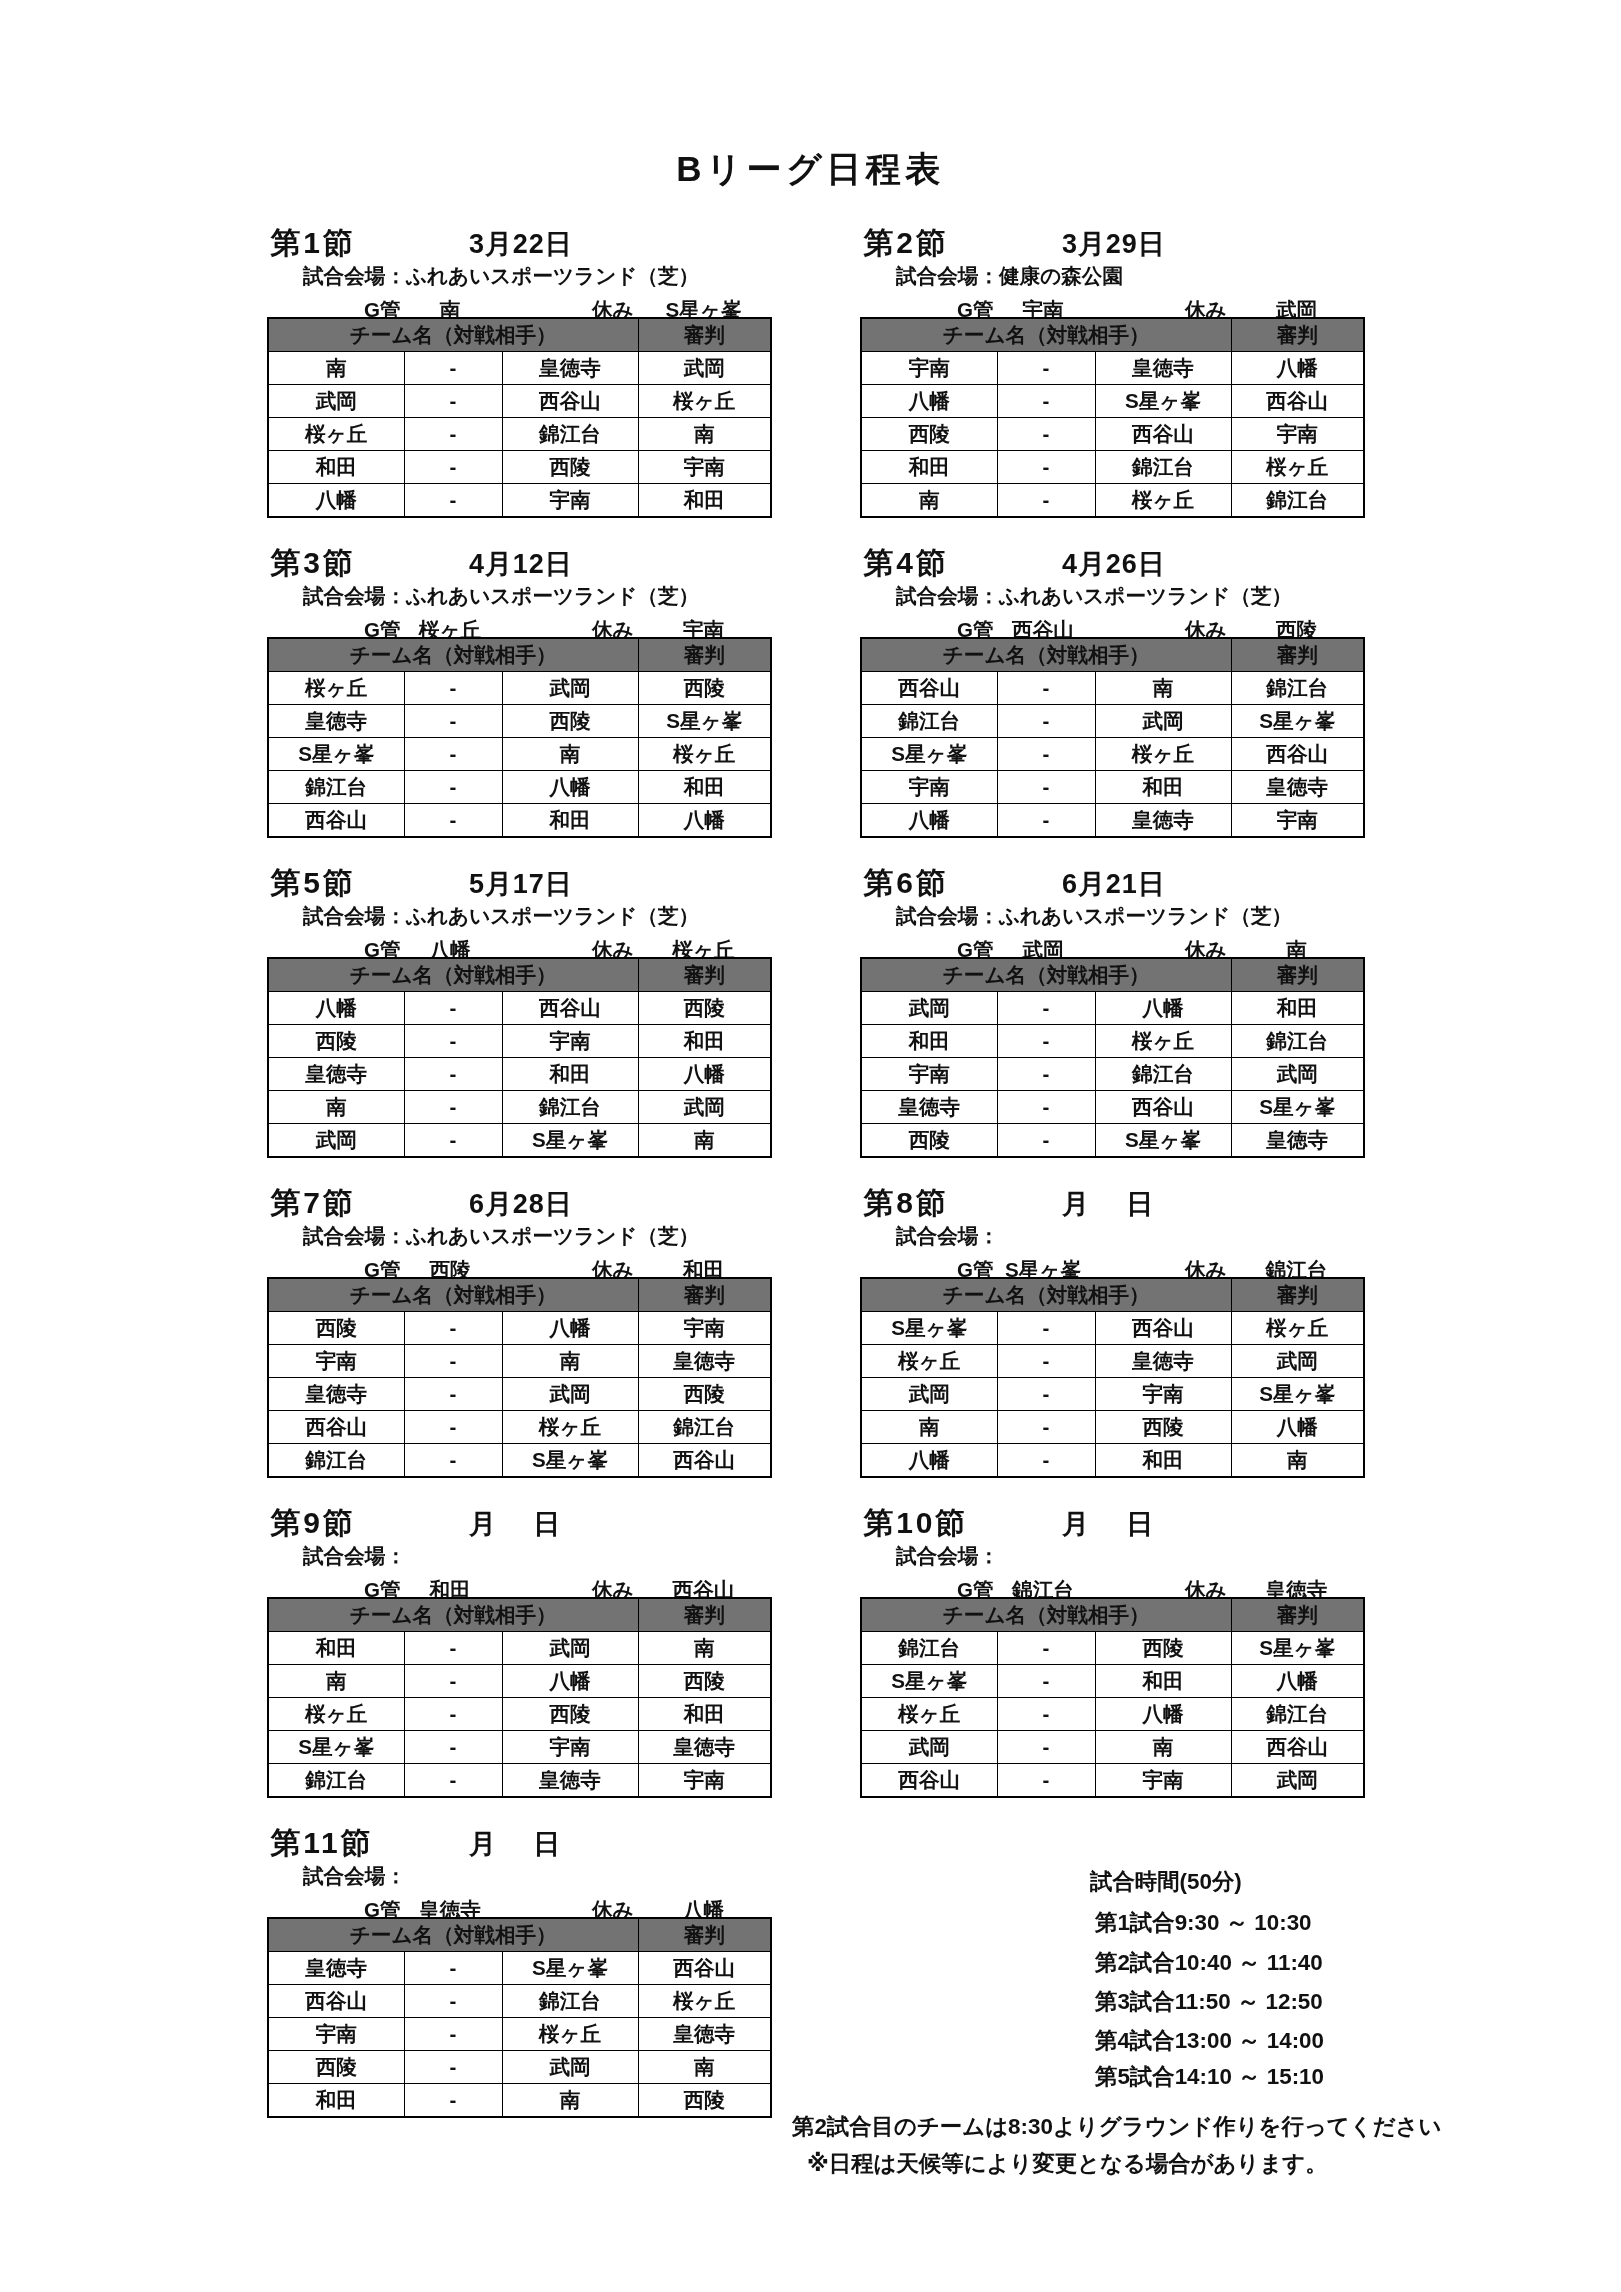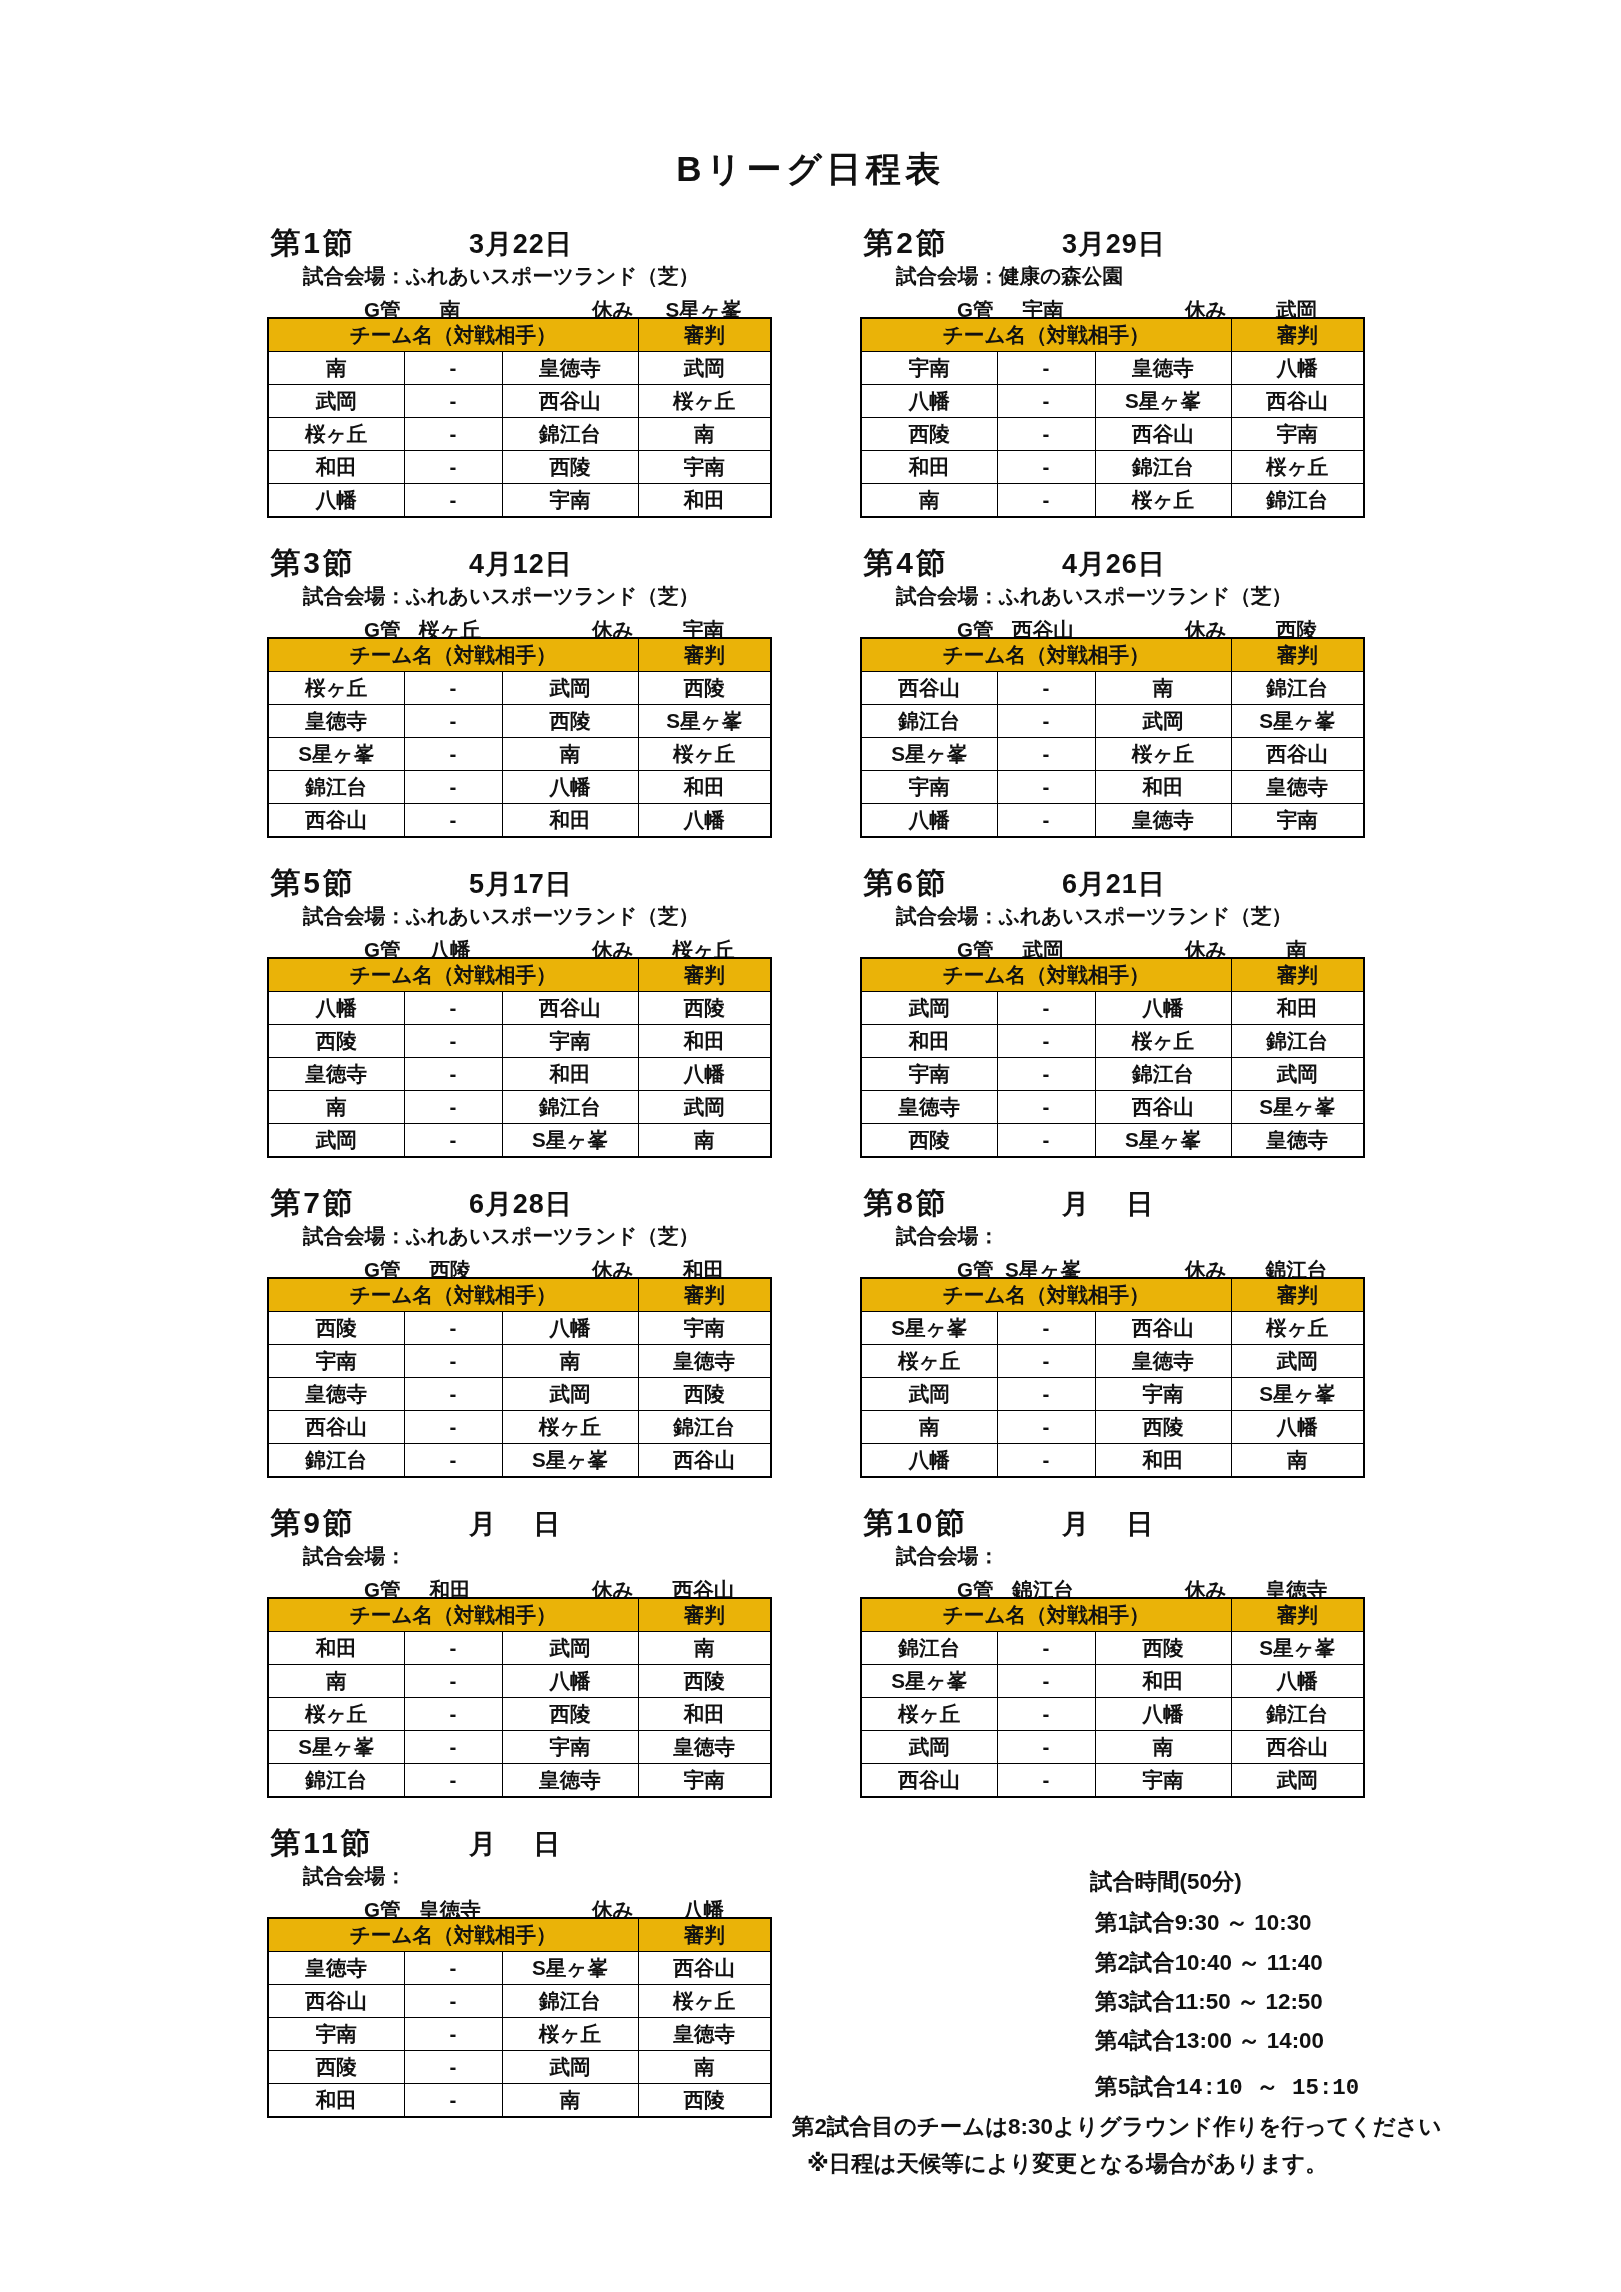--- a/index.html
+++ b/index.html
@@ -45,21 +45,21 @@
     width:502px;
     border-collapse:collapse;table-layout:fixed;
     border:2.7px solid #000;
   }
   table.schedule th,table.schedule td{
     border:1.8px solid #000;
     font-size:20.6px;font-weight:bold;
     text-align:center;vertical-align:middle;
     padding:0;overflow:hidden;white-space:nowrap;
   }
-  table.schedule th{height:32px;background:#eab308;margin-left:20px;}
+  table.schedule th{height:32px;background:#737373;margin-left:20px;}
   table.schedule td{height:32px;background:#fff;}
   .notes{position:absolute;left:792px;top:1866px;width:609px;height:376px;}
   .time-title{position:absolute;left:298px;top:0;font-size:22.4px;}
   .time-row{position:absolute;left:303px;width:226px;display:flex;font-size:22.4px;}
   .time-label{flex:0 0 auto;}
   .time-value{flex:1 1 auto;white-space:pre;}
   .footnote-1{position:absolute;left:0;top:245px;font-size:22.4px;white-space:nowrap;}
   .footnote-2{position:absolute;left:15px;top:282px;font-size:22.4px;white-space:nowrap;}
 </style>
 </head>
@@ -746,21 +746,21 @@
   <div class="time-row" style="top: 120px;">
     <span class="time-label">第3試合</span>
     <span class="time-value">11:50 ～ 12:50</span>
   </div>
 
   <div class="time-row" style="top: 159px;">
     <span class="time-label">第4試合</span>
     <span class="time-value">13:00 ～ 14:00</span>
   </div>
 
-  <div class="time-row" style="top: 205px; font-family: Liberation Mono, monospace;">
+  <div class="time-row" style="top: 195px;">
     <span class="time-label">第5試合</span>
     <span class="time-value">14:10 ～ 15:10</span>
   </div>
 </div>
     <div class="footnote-1">第2試合目のチームは8:30よりグラウンド作りを行ってください</div>
     <div class="footnote-2">※日程は天候等により変更となる場合があります。</div>
   </div>
 </div>
 
 

